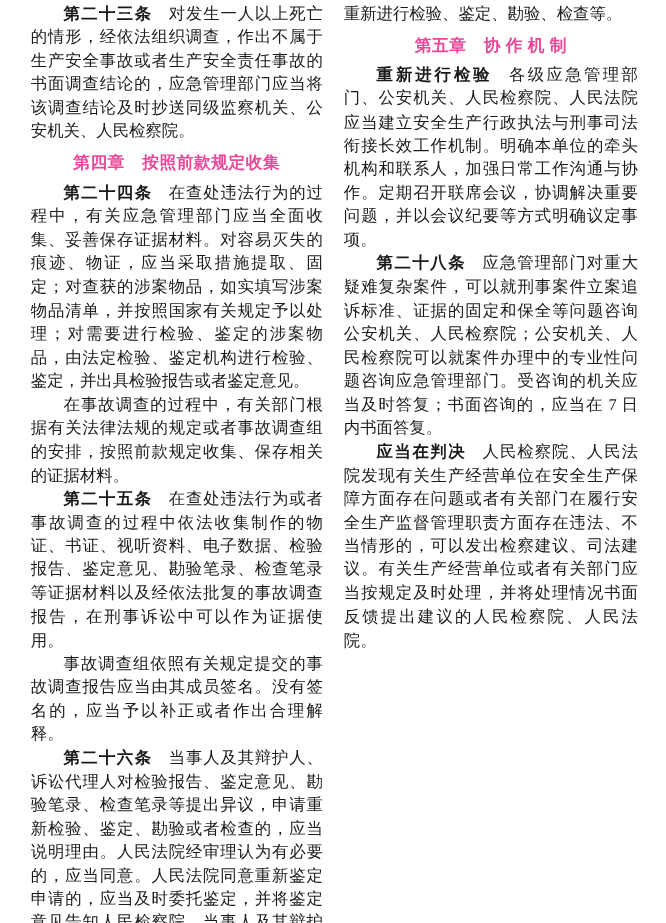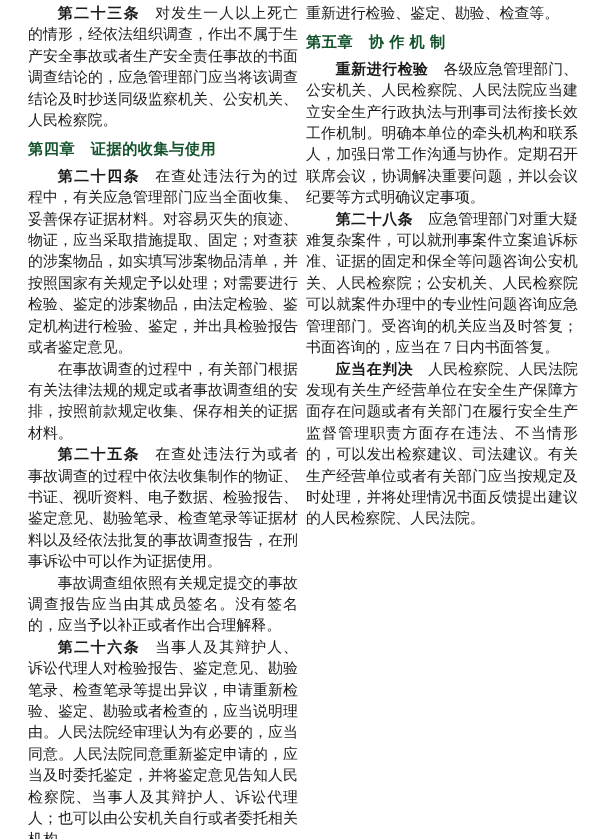--- a/index.html
+++ b/index.html
@@ -8,21 +8,21 @@
     background: #ffffff;
   }
   .page {
     position: relative;
     width: 605px;
     height: 839px;
     box-sizing: border-box;
     background: #ffffff;
     padding: 3px 25px 0 28px;
     display: flex;
-    gap: 8px;
+    gap: 19px;
     overflow: hidden;
     font-family: "Liberation Serif", "DejaVu Serif", serif;
     font-size: 14.9px;
     line-height: 21.4px;
     color: #1a1a1a;
   }
   .column {
     box-sizing: border-box;
   }
   .column.left  { width: 270px; }
@@ -37,35 +37,36 @@
   p.para.noindent { text-indent: 0; }
   .lead {
     font-family: "Liberation Sans", "DejaVu Sans", sans-serif;
     font-weight: bold;
     margin-right: 1em;
     letter-spacing: 0.5px;
   }
   h3.chapter {
     margin: 6.5px 0 6.5px 0;
     padding: 0;
-    font-family: Liberation Sans, sans-serif;
+    text-align: center;
+    font-family: Liberation Serif, serif;
     font-weight: bold;
     font-size: 15.2px;
     line-height: 21.4px;
-    color: #14532d;
+    color: #ec4899;
     letter-spacing: 0.5px;
   }
 </style>
 </head>
 <body>
 
 <div class="page">
   <div class="column left">
       <p class="para"><strong class="lead">第二十三条</strong><span>对发生一人以上死亡的情形，经依法组织调查，作出不属于生产安全事故或者生产安全责任事故的书面调查结论的，应急管理部门应当将该调查结论及时抄送同级监察机关、公安机关、人民检察院。</span></p>
-      <h3 class="chapter">第四章　证据的收集与使用</h3>
+      <h3 class="chapter">第四章　按照前款规定收集</h3>
       <p class="para"><strong class="lead">第二十四条</strong><span>在查处违法行为的过程中，有关应急管理部门应当全面收集、妥善保存证据材料。对容易灭失的痕迹、物证，应当采取措施提取、固定；对查获的涉案物品，如实填写涉案物品清单，并按照国家有关规定予以处理；对需要进行检验、鉴定的涉案物品，由法定检验、鉴定机构进行检验、鉴定，并出具检验报告或者鉴定意见。</span></p>
       <p class="para"><span>在事故调查的过程中，有关部门根据有关法律法规的规定或者事故调查组的安排，按照前款规定收集、保存相关的证据材料。</span></p>
       <p class="para"><strong class="lead">第二十五条</strong><span>在查处违法行为或者事故调查的过程中依法收集制作的物证、书证、视听资料、电子数据、检验报告、鉴定意见、勘验笔录、检查笔录等证据材料以及经依法批复的事故调查报告，在刑事诉讼中可以作为证据使用。</span></p>
       <p class="para"><span>事故调查组依照有关规定提交的事故调查报告应当由其成员签名。没有签名的，应当予以补正或者作出合理解释。</span></p>
       <p class="para"><strong class="lead">第二十六条</strong><span>当事人及其辩护人、诉讼代理人对检验报告、鉴定意见、勘验笔录、检查笔录等提出异议，申请重新检验、鉴定、勘验或者检查的，应当说明理由。人民法院经审理认为有必要的，应当同意。人民法院同意重新鉴定申请的，应当及时委托鉴定，并将鉴定意见告知人民检察院、当事人及其辩护人、诉讼代理人；也可以由公安机关自行或者委托相关机构</span></p>
     </div>
   <div class="column right">
       <p class="para noindent"><span>重新进行检验、鉴定、勘验、检查等。</span></p>
       <h3 class="chapter">第五章　协 作 机 制</h3>
       <p class="para"><strong class="lead">重新进行检验</strong><span>各级应急管理部门、公安机关、人民检察院、人民法院应当建立安全生产行政执法与刑事司法衔接长效工作机制。明确本单位的牵头机构和联系人，加强日常工作沟通与协作。定期召开联席会议，协调解决重要问题，并以会议纪要等方式明确议定事项。</span></p>

